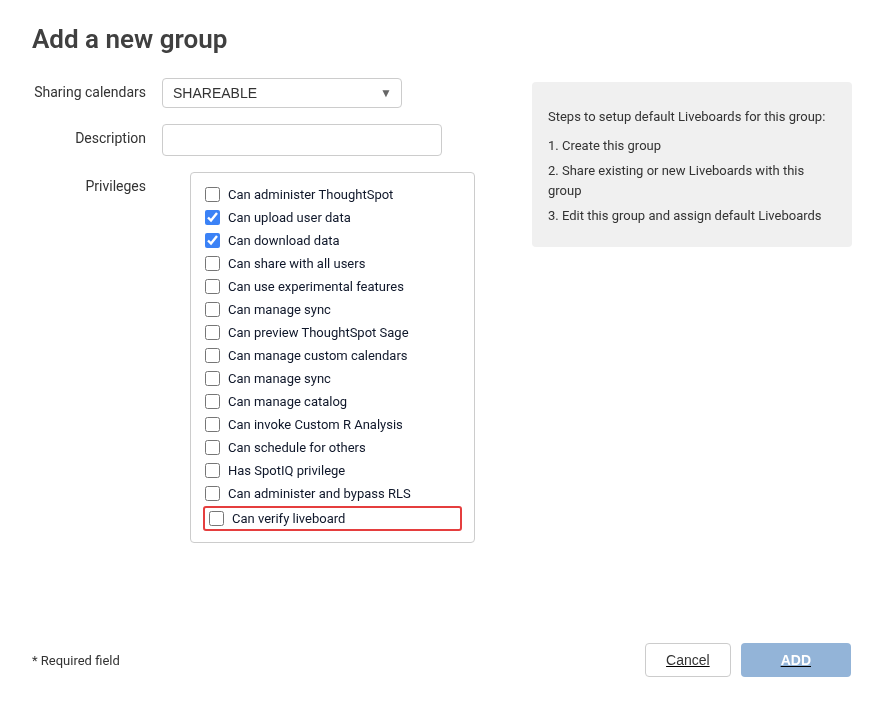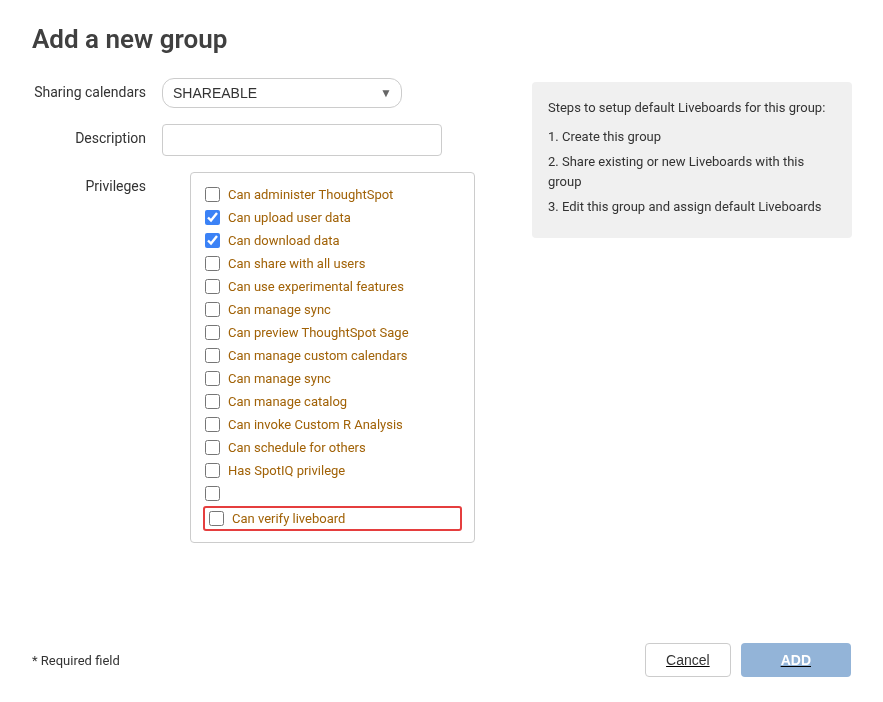--- a/index.html
+++ b/index.html
@@ -64,21 +64,21 @@
       position: relative;
       display: inline-block;
       width: 240px;
     }
 
     select {
       appearance: none;
       -webkit-appearance: none;
       background: #fff;
       border: 1px solid #ccc;
-      border-radius: 12px;
+      border-radius: 4px;
       padding: 6px 30px 6px 10px;
       font-size: 14px;
       color: #333;
       width: 100%;
       cursor: pointer;
     }
 
     .select-arrow {
       position: absolute;
       right: 10px;
@@ -119,21 +119,21 @@
     .privilege-item input[type="checkbox"] {
       width: 15px;
       height: 15px;
       cursor: pointer;
       flex-shrink: 0;
       accent-color: #3b82f6;
     }
 
     .privilege-item label {
       font-size: 13px;
-      color: #a16207;
+      color: #0f172a;
       cursor: pointer;
       white-space: nowrap;
     }
 
     .privilege-item.highlighted {
       border: 2px solid #e53e3e;
       border-radius: 3px;
       padding: 3px 4px;
       margin: 1px 0;
     }
@@ -144,20 +144,21 @@
       padding: 16px;
       font-size: 13px;
       color: #333;
       line-height: 1.6;
       width: 320px;
       margin-top: 4px;
     }
 
     .info-box p {
       margin-bottom: 8px;
+      margin-top: 9px;
     }
 
     .info-box ol {
       margin-left: 0;
       padding-left: 0;
       list-style: none;
     }
 
     .info-box ol li {
       margin-bottom: 4px;
@@ -306,20 +307,21 @@
               <label for="schedule_for_others">Can schedule for others</label>
             </div>
 
             <div class="privilege-item">
               <input type="checkbox" id="spotiq_privilege" style="">
               <label for="spotiq_privilege">Has SpotIQ privilege</label>
             </div>
 
             <div class="privilege-item">
               <input type="checkbox" id="administer_bypass_rls" style="">
+              <label for="administer_bypass_rls">Can administer and bypass RLS</label>
             </div>
 
             <div class="privilege-item highlighted">
               <input type="checkbox" id="verify_liveboard" style="">
               <label for="verify_liveboard">Can verify liveboard</label>
             </div>
 
           </div>
         </div>
       </div>

